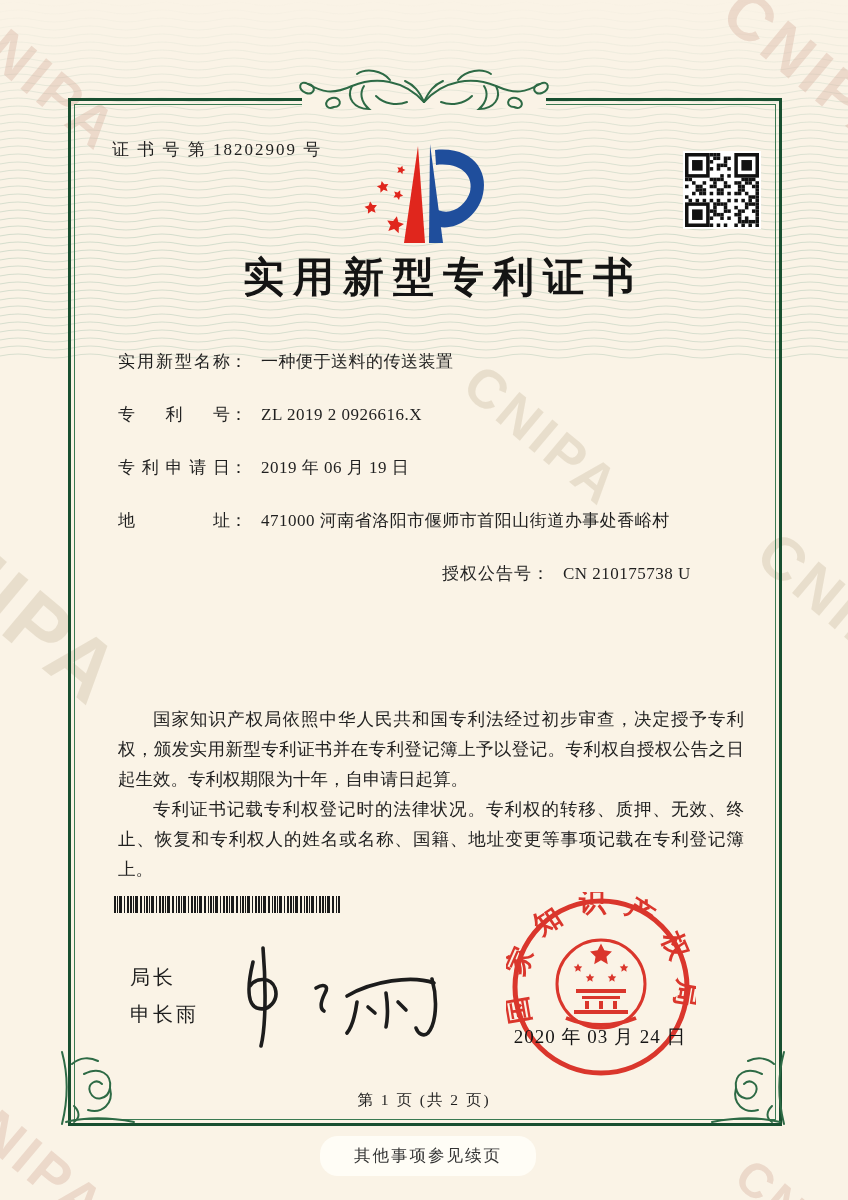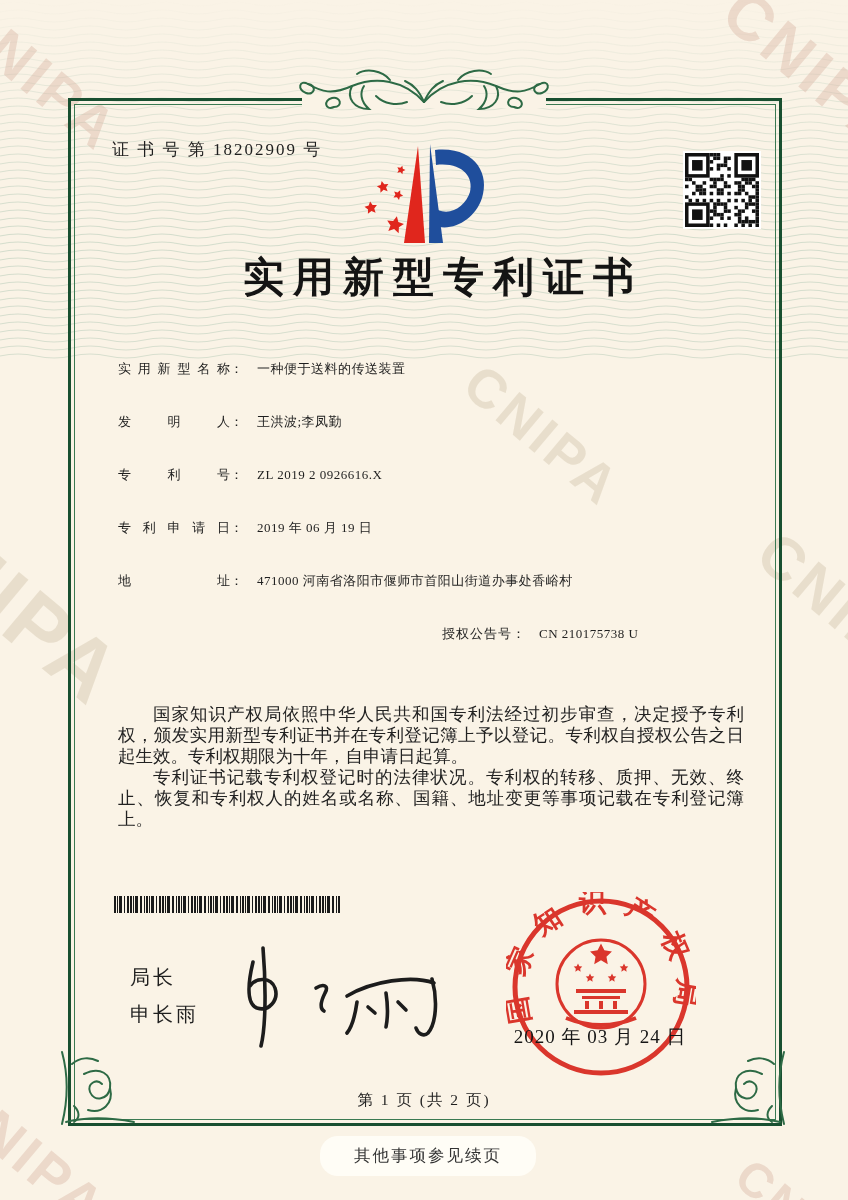--- a/index.html
+++ b/index.html
@@ -24,30 +24,30 @@
     border:1px solid #3a7a52;}
   .ornament-top{position:absolute;left:294px;top:62px;z-index:3;}
   .ornament-corner{position:absolute;z-index:3;}
   
   .cert-no{position:absolute;left:112px;top:138px;font-size:17px;letter-spacing:2px;z-index:4;}
   .logo{position:absolute;left:345px;top:140px;z-index:4;}
   .qr{position:absolute;left:683px;top:151px;z-index:4;background:#fff;padding:2px;}
   .title{position:absolute;left:68px;top:250px;width:712px;text-align:center;
     font-size:41px;font-weight:bold;letter-spacing:9px;z-index:4;color:#141414;margin-left:19px;}
   
-  .fields{position:absolute;left:118px;top:360px;width:640px;z-index:4;font-size:13px;}
+  .fields{position:absolute;left:118px;top:350px;width:640px;z-index:4;font-size:17px;}
   .frow{height:53px;white-space:nowrap;}
   .flabel{display:inline-block;width:112px;text-align:justify;text-align-last:justify;}
   .flabel.compact{width:auto;text-align-last:auto;letter-spacing:1px;}
   .fvalue{margin-left:14px;letter-spacing:0.5px;}
   .frow-double{position:relative;}
   .fpair-right{position:absolute;left:324px;top:0;}
   
   .bodytext{position:absolute;left:118px;top:704px;width:626px;z-index:4;
-    font-size:17.5px;line-height:21px;text-align:justify;color:#222;}
+    font-size:17.5px;line-height:30px;text-align:justify;color:#222;}
   .bodytext p{margin:0;text-indent:2em;}
   
   .barcode{position:absolute;left:114px;top:896px;z-index:4;}
   .sig-title{position:absolute;left:130px;top:964px;font-size:20px;letter-spacing:3px;z-index:4;}
   .sig-name{position:absolute;left:130px;top:1001px;font-size:20px;letter-spacing:3px;z-index:4;}
   .sig-hand{position:absolute;left:238px;top:938px;z-index:4;}
   .seal{position:absolute;left:506px;top:892px;z-index:5;opacity:0.93;}
   .seal-date{position:absolute;left:500px;top:1024px;width:200px;text-align:center;
     font-size:19px;letter-spacing:1px;color:#161616;z-index:6;}
   .page-info{position:absolute;left:68px;top:1090px;width:712px;text-align:center;
@@ -280,23 +280,20 @@
       <rect x="6.857142857142857" y="54.857142857142854" width="10.285714285714285" height="10.285714285714285" fill="#111"></rect>
     </svg>
 
   <div class="title">实用新型专利证书</div>
 
   <div class="fields">
     <div class="frow">
       <span class="flabel">实用新型名称</span><span>：</span><span class="fvalue">一种便于送料的传送装置</span>
     </div>
     <div class="frow">
-      <span class="flabel">发明人</span><span>：</span><span class="fvalue">王洪波;李凤勤</span>
-    </div>
-    <div class="frow">
       <span class="flabel">专利号</span><span>：</span><span class="fvalue">ZL 2019 2 0926616.X</span>
     </div>
     <div class="frow">
       <span class="flabel">专利申请日</span><span>：</span><span class="fvalue">2019 年 06 月 19 日</span>
     </div>
     <div class="frow">
       <span class="flabel">地址</span><span>：</span><span class="fvalue">471000 河南省洛阳市偃师市首阳山街道办事处香峪村</span>
     </div>
     <div class="frow frow-double">
       <span class="fpair fpair-right">

